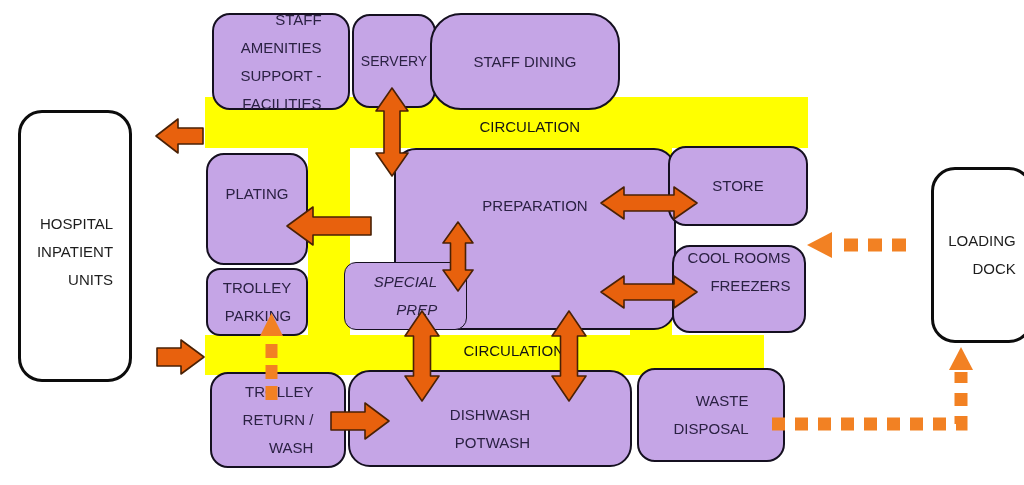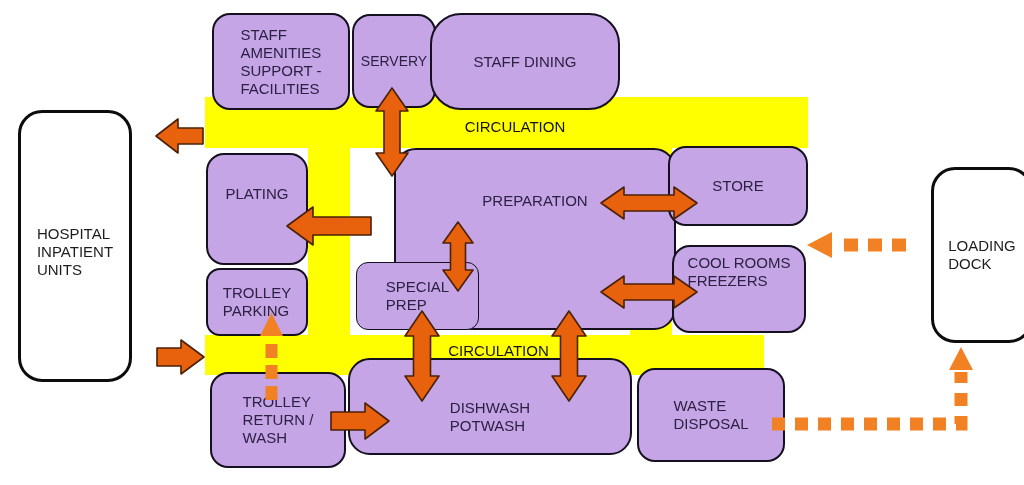--- a/index.html
+++ b/index.html
@@ -8,33 +8,33 @@
     width:1024px;height:485px;
     background:#ffffff;
     font-family:"Liberation Sans", sans-serif;
     overflow:hidden;
   }
   .band{position:absolute;background:#FFFF00;}
   .box{
     position:absolute;box-sizing:border-box;
     border:2px solid #151020;border-radius:18px;
     display:flex;align-items:center;justify-content:center;
-    text-align:left;font-size:15px;line-height:18px;
+    text-align:right;font-size:15px;line-height:28px;
     color:#2b2143;white-space:pre-line;
   }
   .room{background:#C5A5E6;}
   .external{background:#ffffff;border:3px solid #0c0c0c;border-radius:24px;color:#1d1d1d;}
   .prep{align-items:flex-start;padding-top:42px;margin-left:44px;}
   .coolrooms{padding-bottom:34px;}
   .plating{padding-bottom:30px;}
   .dishwash{padding-top:20px;}
   .hospital{padding-top:12px;}
   .circ-label{
     position:absolute;font-size:15px;color:#141414;
-    text-align:center;line-height:18px;
+    text-align:right;line-height:18px;
   }
   .overlay{position:absolute;left:0;top:0;pointer-events:none;}
   .solid-arrow{fill:#E8610D;stroke:#4a2105;stroke-width:1.6;stroke-linejoin:round;}
   .dot-line{stroke:#F28123;fill:none;stroke-linecap:butt;}
   .dot-head{fill:#F28123;}
 </style>
 </head>
 <body>
 
 <div class="stage">
@@ -72,37 +72,37 @@
   <div class="box room plating" style="left:206px;top:153px;width:102px;height:112px;">
     <span>PLATING</span>
   </div>
   <div class="box room" style="left:206px;top:268px;width:102px;height:68px;border-radius:14px;">
     <span>TROLLEY
 PARKING</span>
   </div>
   <div class="box room prep" style="left:350px;top:148px;width:282px;height:182px;border-radius:22px;">
     <span>PREPARATION</span>
   </div>
-  <div class="box room" style="left:356px;top:262px;width:123px;height:68px;border-radius:12px;border-width:1.5px;">
+  <div class="box room" style="left:344px;top:262px;width:123px;height:68px;border-radius:12px;border-width:1.5px;font-style:italic;">
     <span>SPECIAL
 PREP</span>
   </div>
   <div class="box room" style="left:668px;top:146px;width:140px;height:80px;">
     <span>STORE</span>
   </div>
   <div class="box room coolrooms" style="left:672px;top:245px;width:134px;height:88px;">
     <span>COOL ROOMS
 FREEZERS</span>
   </div>
   <div class="box room" style="left:210px;top:372px;width:136px;height:96px;">
     <span>TROLLEY
 RETURN /
 WASH</span>
   </div>
-  <div class="box room dishwash" style="left:348px;top:358px;width:284px;height:97px;border-radius:22px;">
+  <div class="box room dishwash" style="left:348px;top:370px;width:284px;height:97px;border-radius:22px;">
     <span>DISHWASH
 POTWASH</span>
   </div>
   <div class="box room" style="left:637px;top:368px;width:148px;height:94px;">
     <span>WASTE
 DISPOSAL</span>
   </div>
 
   <svg class="overlay" width="1024" height="485" viewBox="0 0 1024 485">
 

